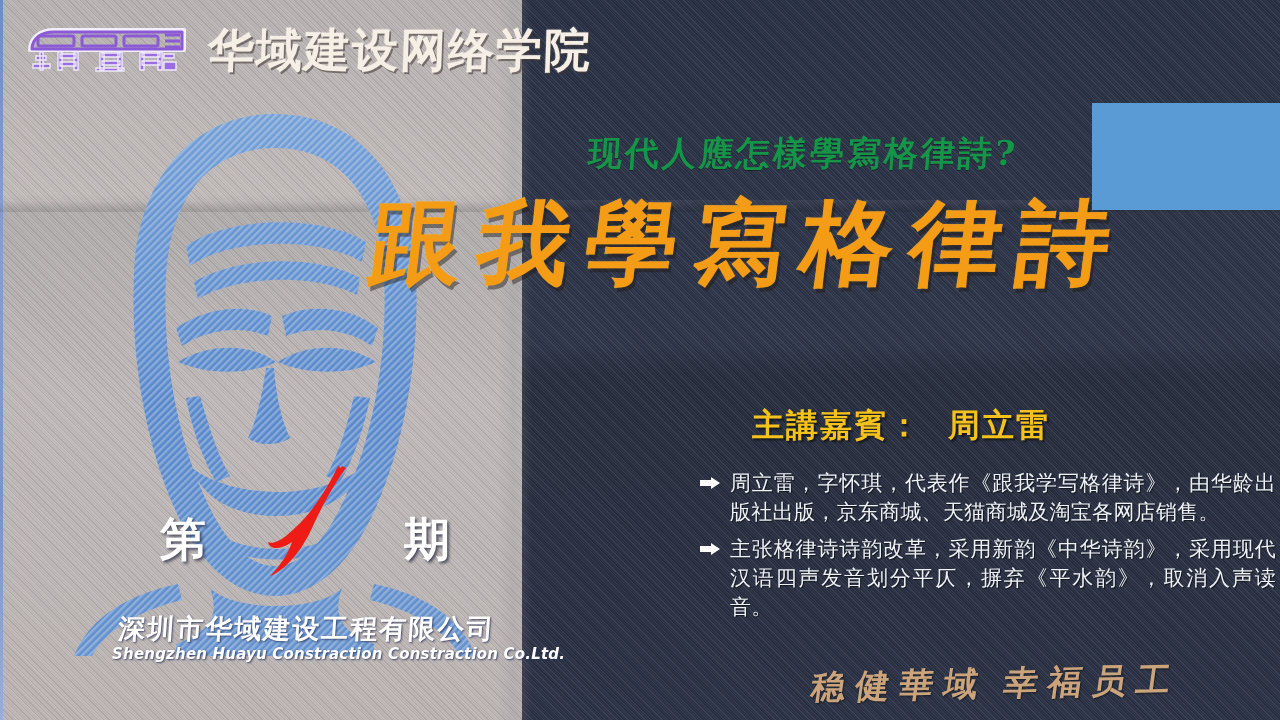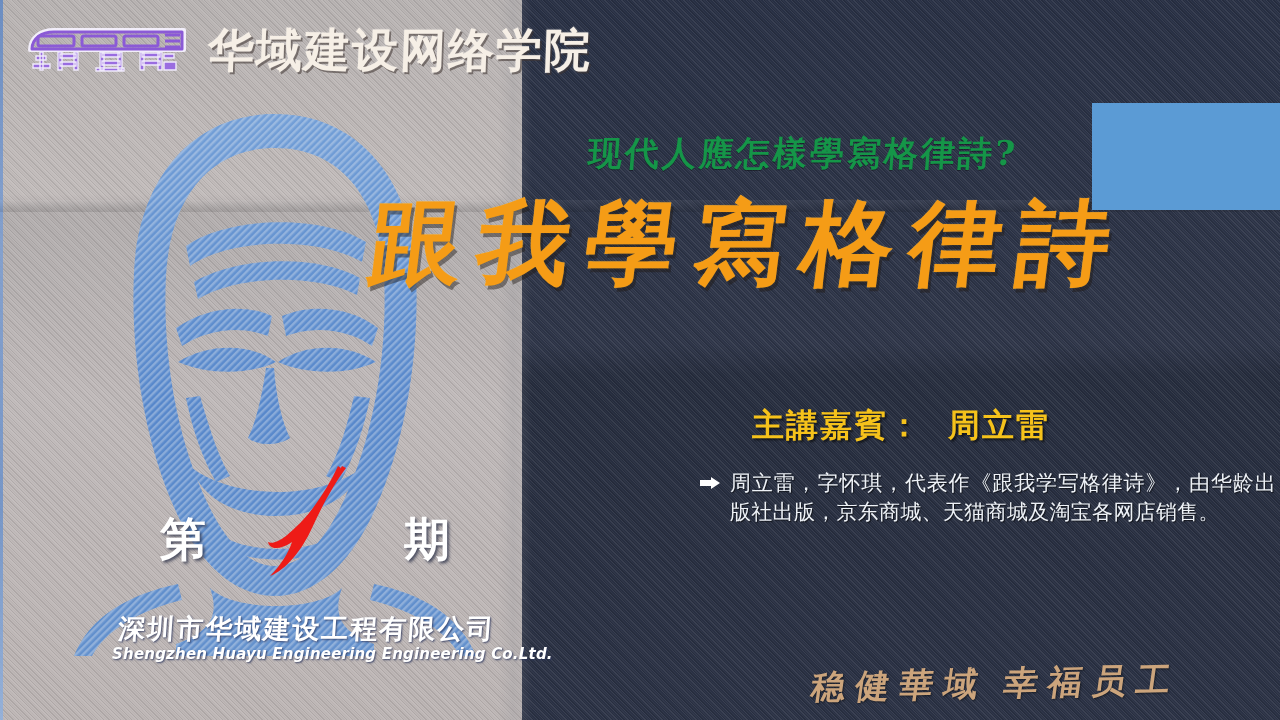--- a/index.html
+++ b/index.html
@@ -349,40 +349,48 @@
 
     <div class="bullet-row">
       <span class="bullet-marker">
         <svg width="20" height="12" viewBox="0 0 20 12">
           <path d="M0 3 L11 3 L11 0 L20 6 L11 12 L11 9 L0 9 Z" fill="#ffffff"></path>
         </svg>
       </span>
       <span class="bullet-text">周立雷，字怀琪，代表作《跟我学写格律诗》，由华龄出版社出版，京东商城、天猫商城及淘宝各网店销售。</span>
     </div>
 
+    <div class="bullet-row">
+      <span class="bullet-marker">
+        <svg width="20" height="12" viewBox="0 0 20 12">
+          <path d="M0 3 L11 3 L11 0 L20 6 L11 12 L11 9 L0 9 Z" fill="#ffffff"></path>
+        </svg>
+      </span>
+      <span class="bullet-text">主张格律诗诗韵改革，采用新韵《中华诗韵》，采用现代汉语四声发音划分平仄，摒弃《平水韵》，取消入声读音。</span>
+    </div>
 
   </div>
 
   <div id="episode">
     <span class="ep-char">第</span>
     <span class="ep-char">期</span>
   </div>
 
   <div id="ep-number">
     <svg width="130" height="125" viewBox="0 0 130 125">
 
       <path d="M96 8 C84 30 64 58 40 78 C32 84 26 86 22 84 C24 92 34 92 46 84
                C42 96 34 108 24 118 C40 112 56 92 66 70 C76 48 88 26 100 10 Z" fill="#ee1b17"></path>
       <path d="M95 10 C88 28 76 48 62 66 L58 62 C72 44 84 26 92 8 Z" fill="#ee1b17"></path>
     </svg>
   </div>
 
 
   <div id="company">
     <div id="company-cn">深圳市华域建设工程有限公司</div>
-    <div id="company-en">Shengzhen Huayu Engineering Engineering Co.Ltd.</div>
+    <div id="company-en">Shengzhen Huayu Constraction Constraction Co.Ltd.</div>
   </div>
 
   <div id="slogan">
     <span>稳健華域</span><span class="sgap"></span><span>幸福员工</span>
   </div>
 
 </div>
 
 </body></html>

